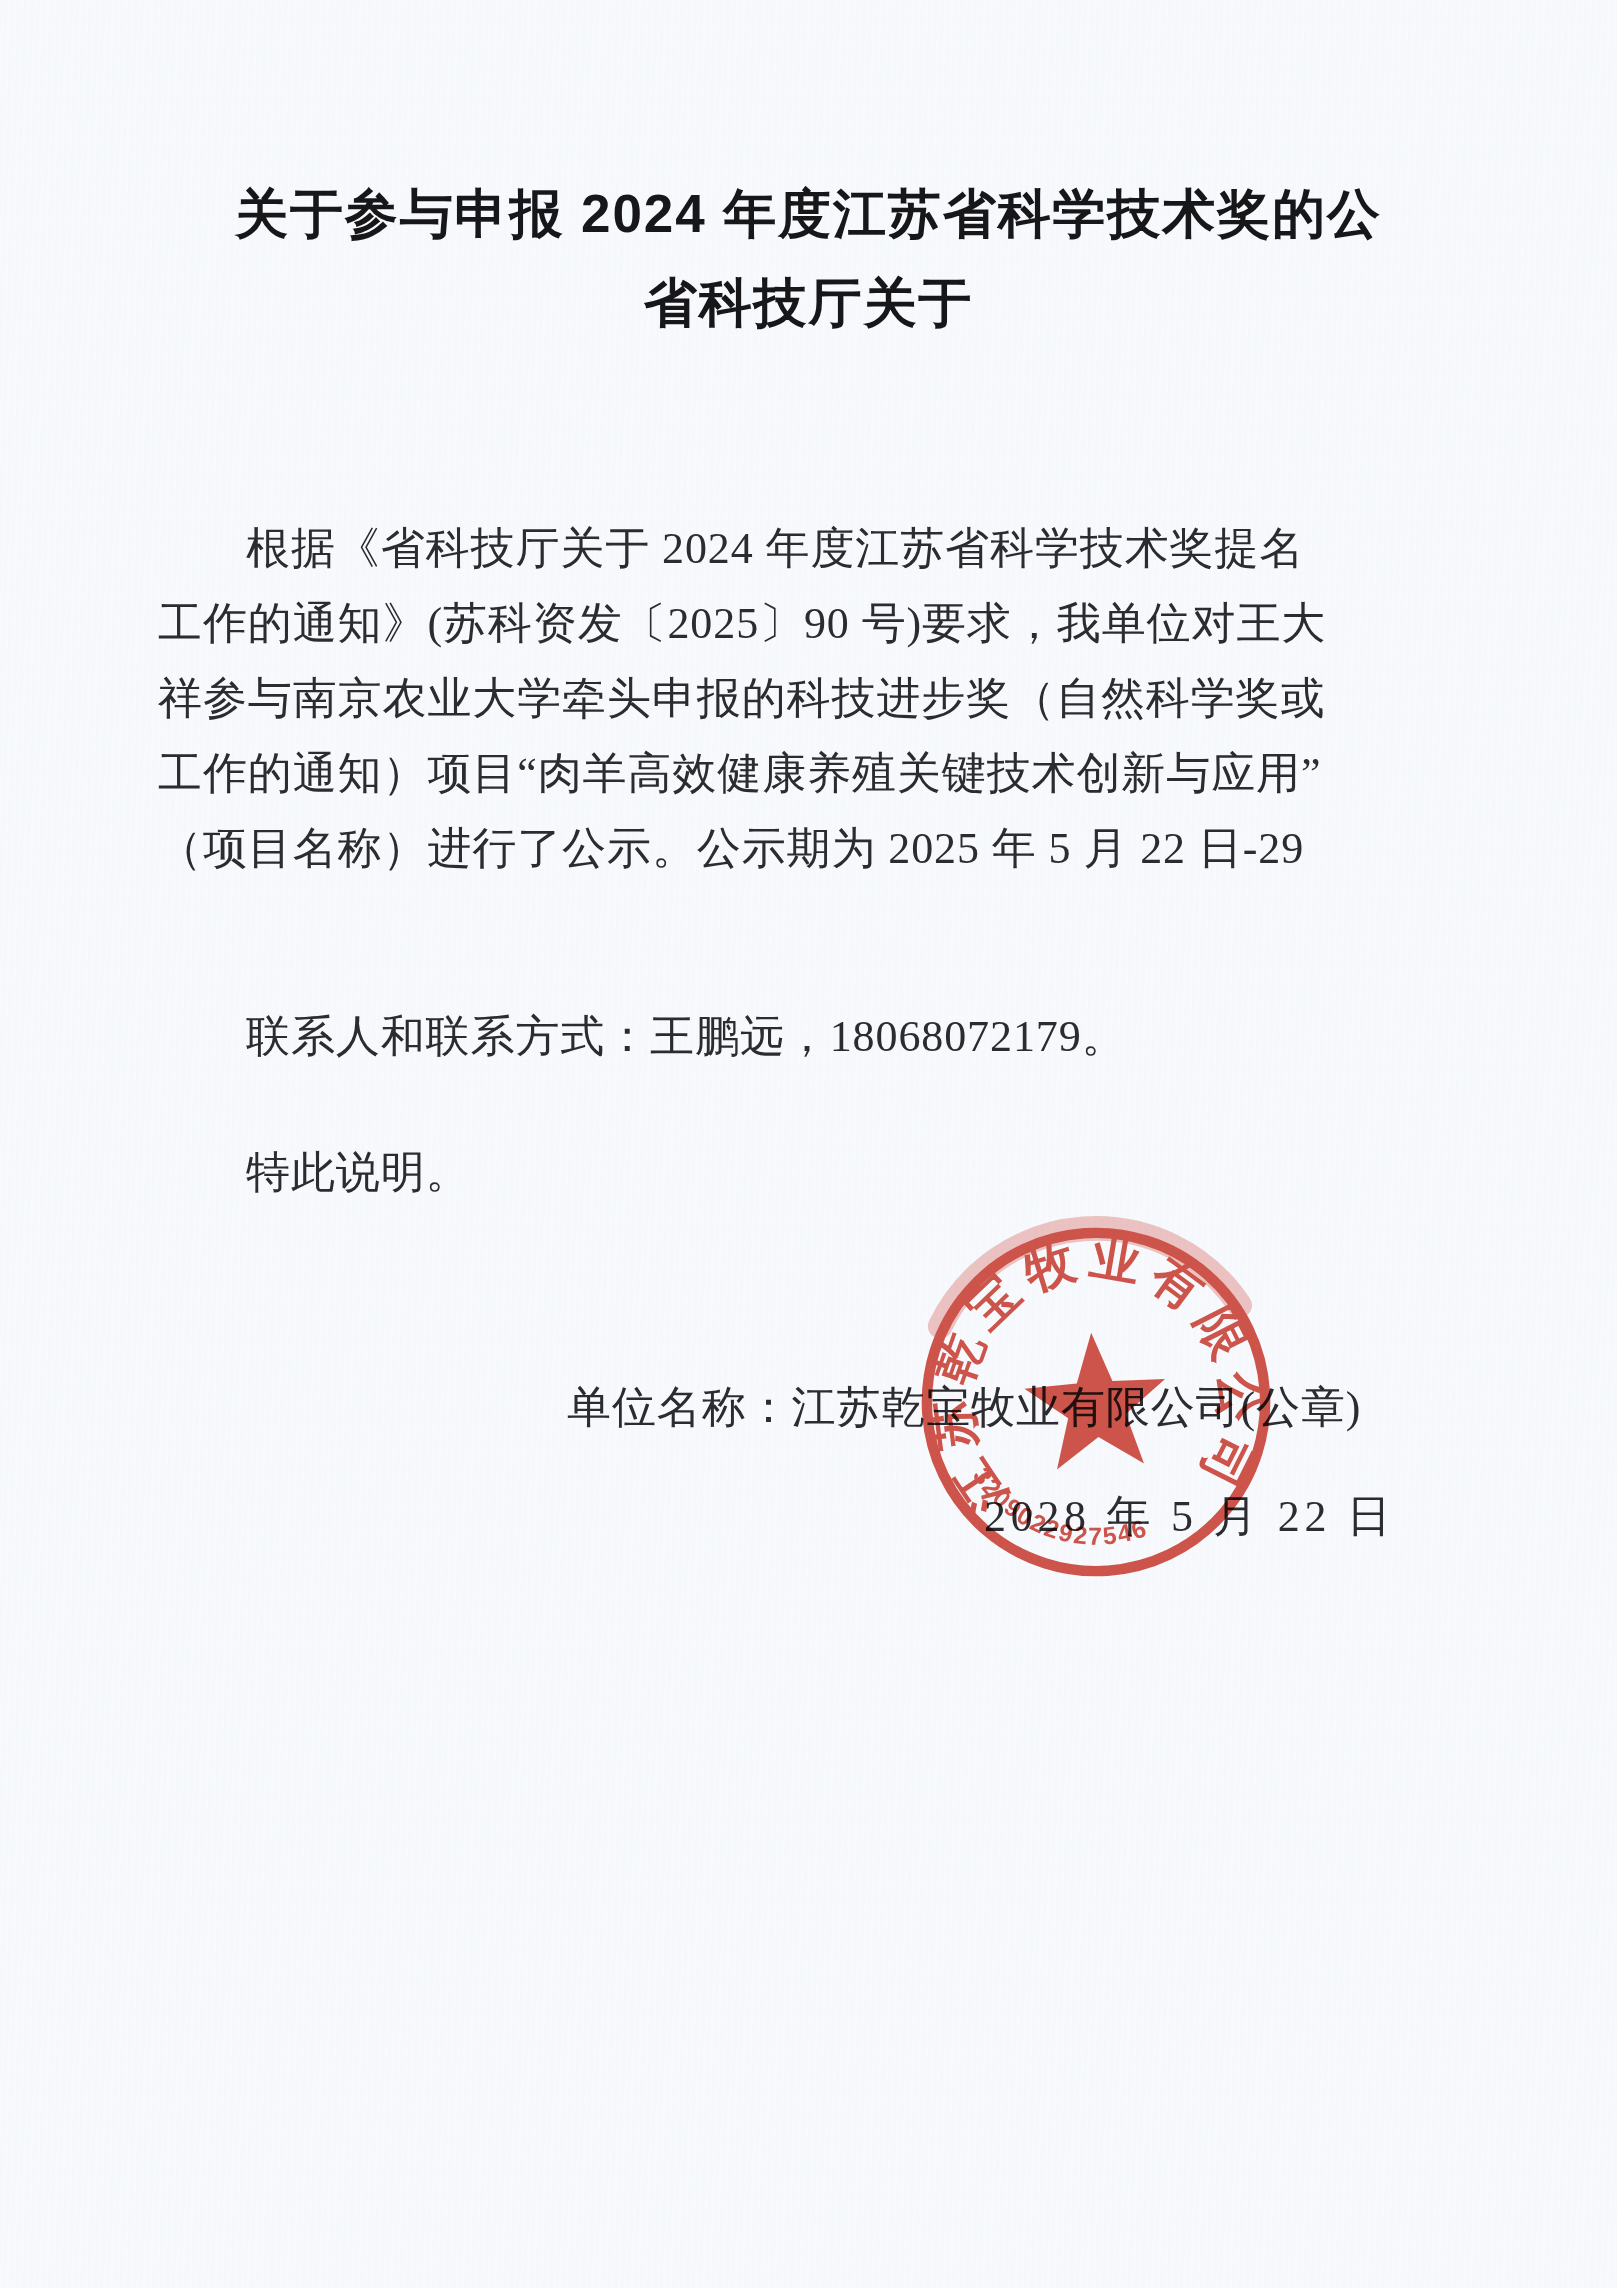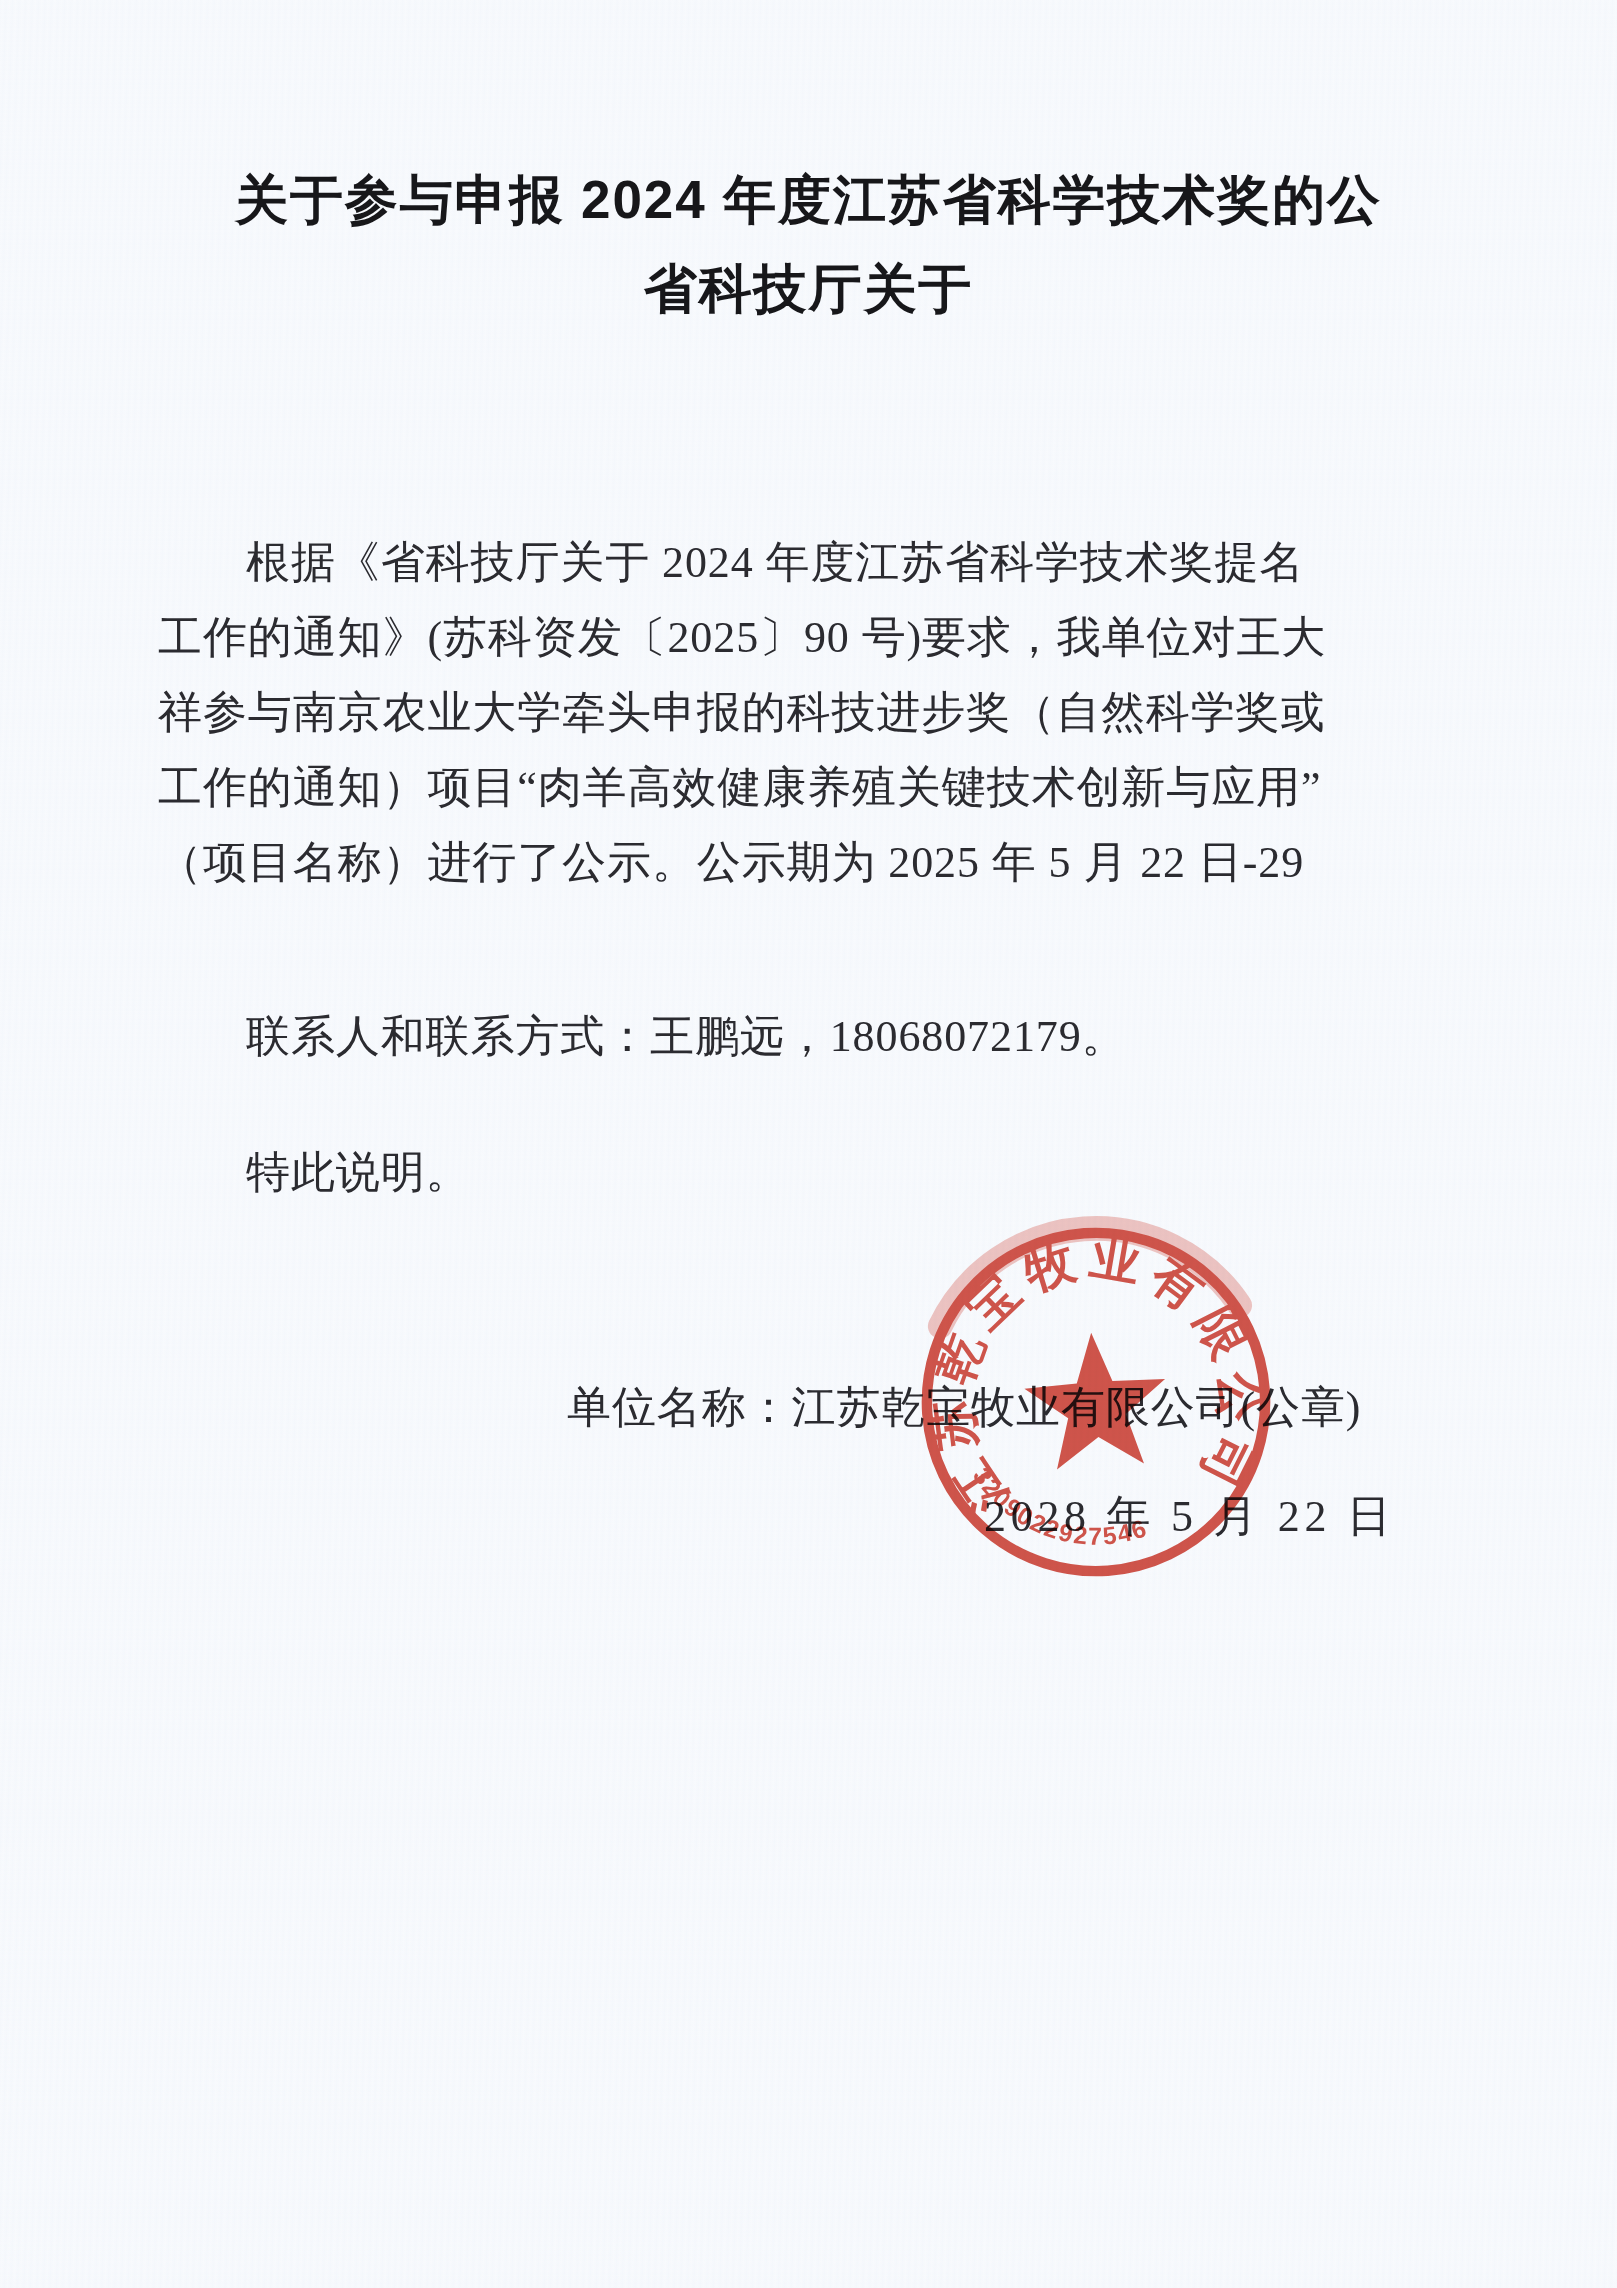--- a/index.html
+++ b/index.html
@@ -12,34 +12,34 @@
     background-color: #f8fafd;
     background-image:
       repeating-linear-gradient(92deg, rgba(205,218,236,0.05) 0px, rgba(255,255,255,0) 2.8px, rgba(198,214,236,0.06) 6.5px),
       repeating-linear-gradient(0deg, rgba(220,230,244,0.04) 0px, rgba(255,255,255,0) 4.7px);
     overflow: hidden;
     font-family: "Liberation Serif", "DejaVu Serif", serif;
     color: #26262b;
   }
   .doc-title {
     position: absolute;
-    top: 155px;
+    top: 169px;
     left: 0;
     width: 100%;
     text-align: center;
     font-family: "Liberation Sans", "DejaVu Sans", sans-serif;
     font-weight: 700;
     font-size: 53px;
     line-height: 89px;
     letter-spacing: 1.9px;
     color: #17171a;
   }
   .body-block {
     position: absolute;
-    top: 525px;
+    top: 511px;
     left: 158px;
     width: 1240px;
   }
   .body-line {
     font-size: 44px;
     line-height: 75px;
     height: 75px;
     letter-spacing: 0.9px;
     white-space: nowrap;
     color: #2b2b30;

